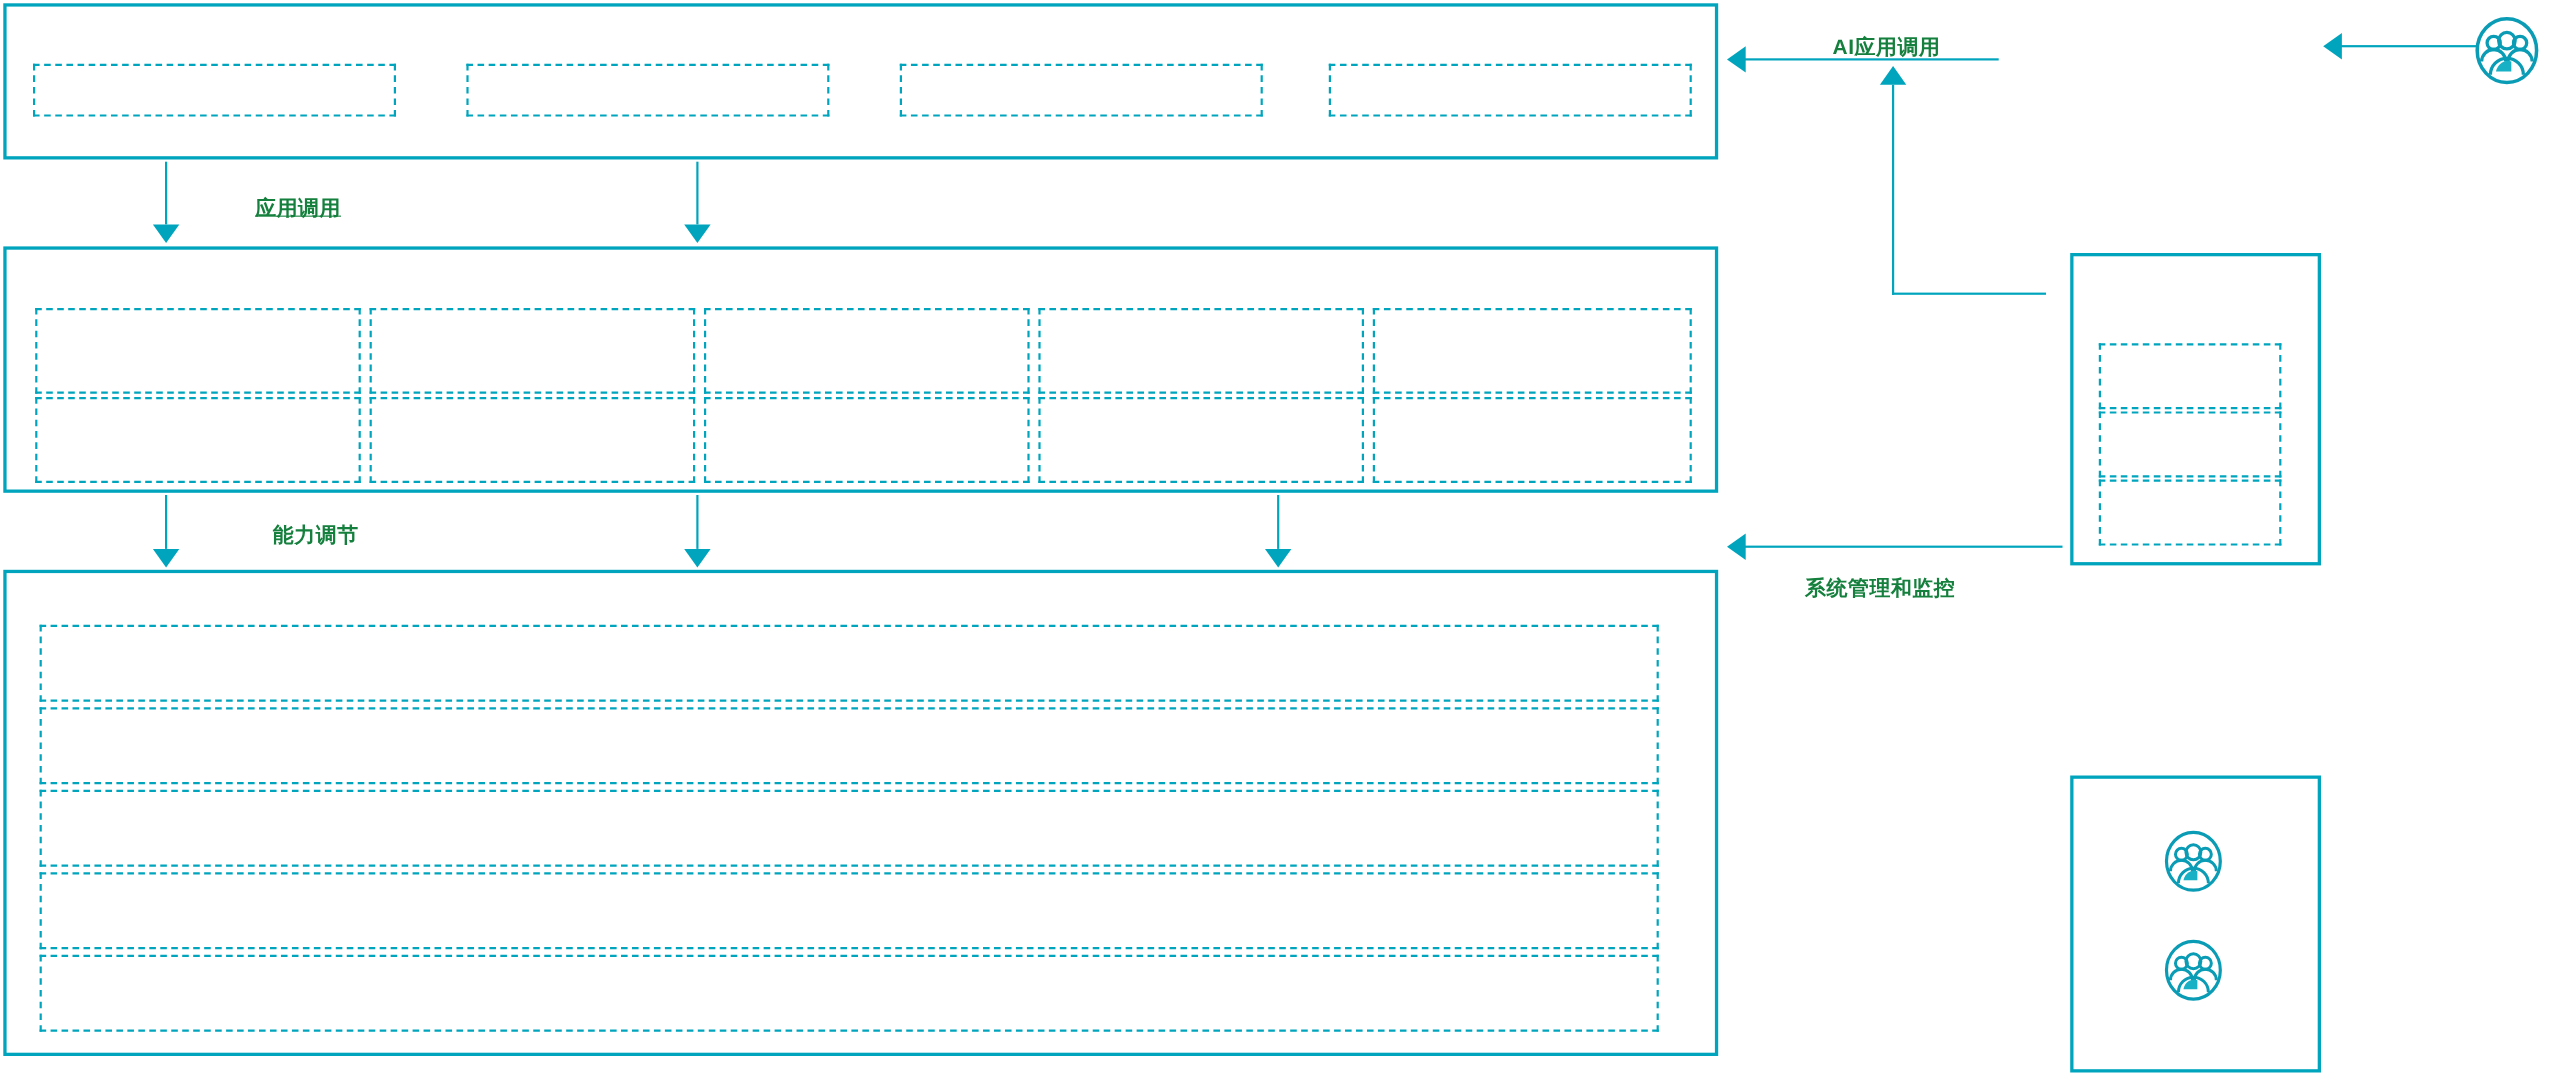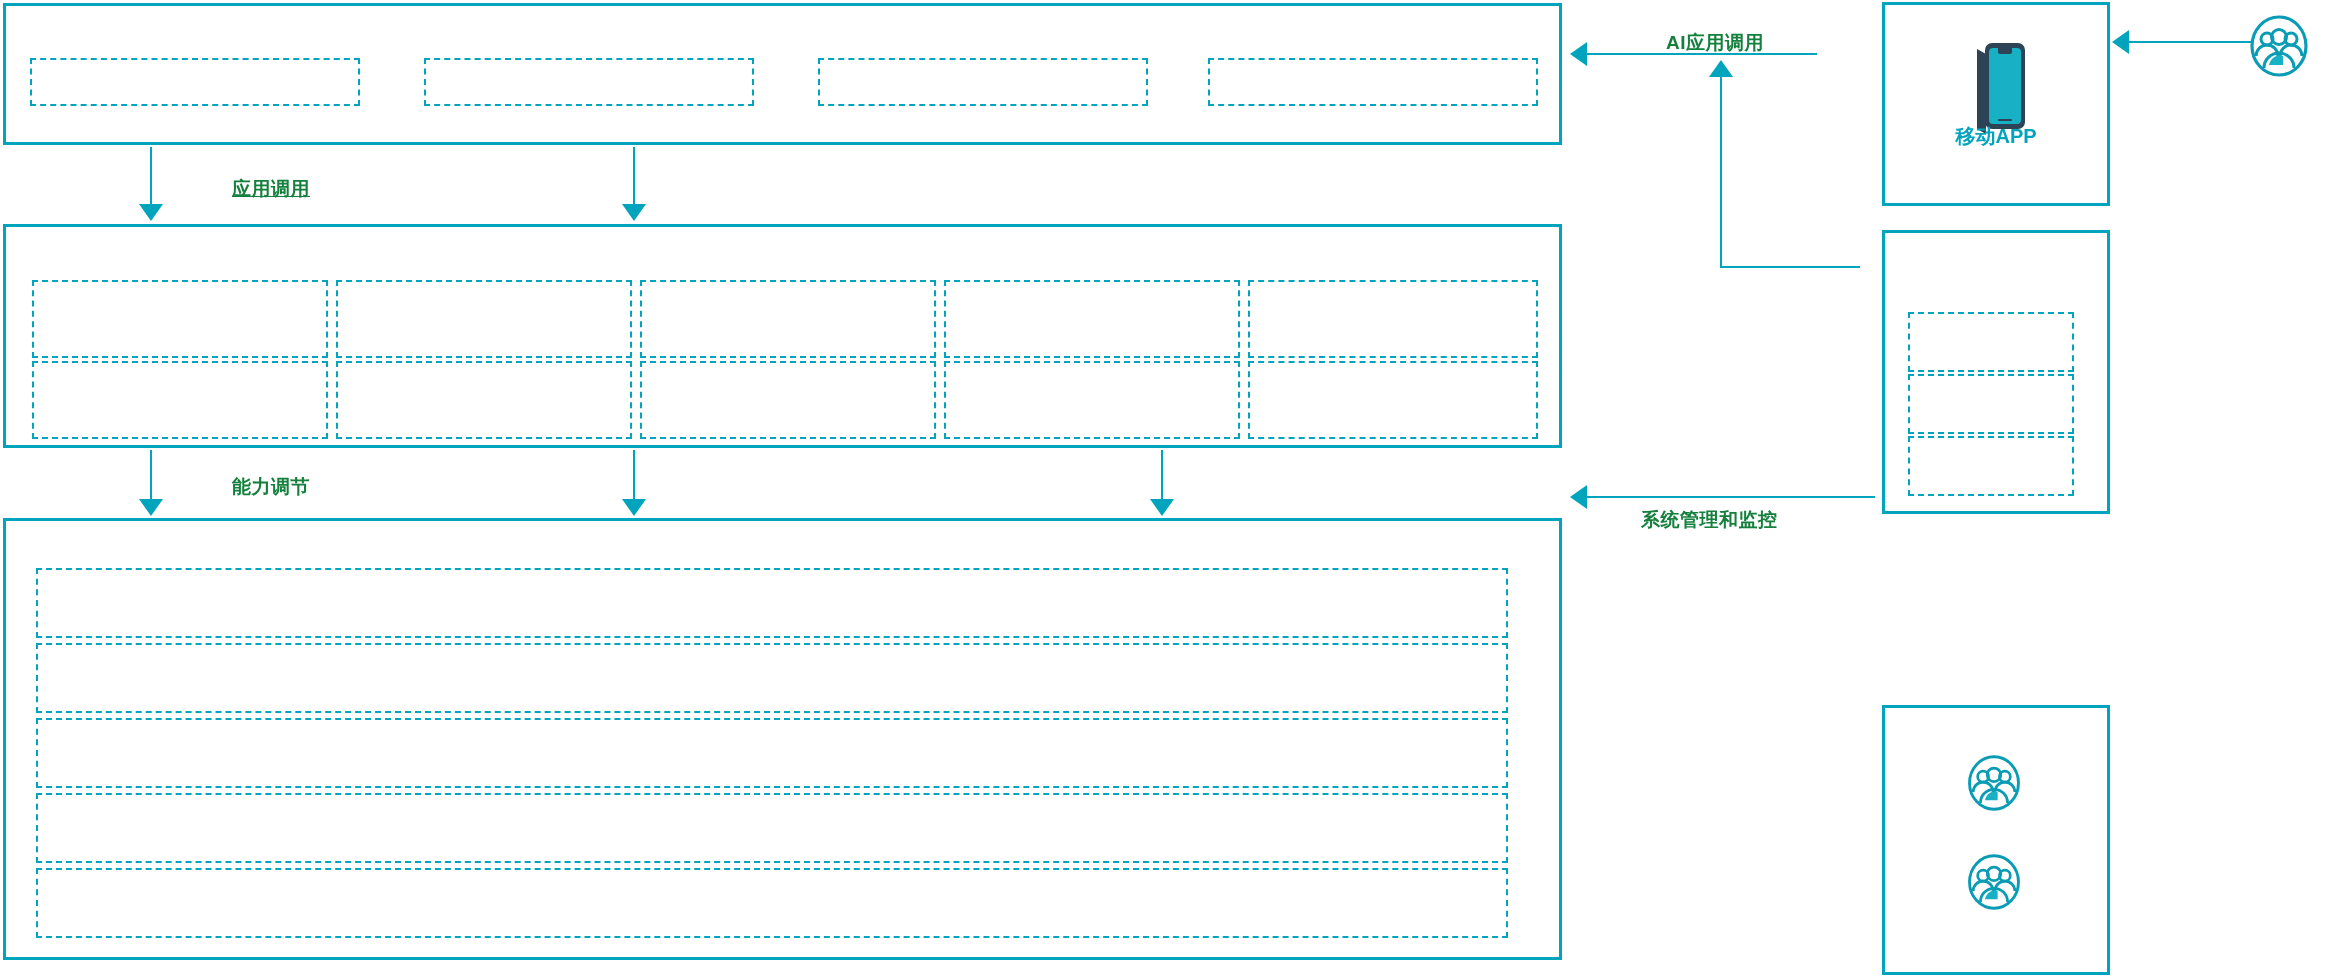--- a/index.html
+++ b/index.html
@@ -122,21 +122,21 @@
     <div class="head" style="top:49px;"></div>
   </div>
   <div class="arrow-down" style="left:622px;top:450px;height:66px;">
     <div class="shaft" style="height:49px;"></div>
     <div class="head" style="top:49px;"></div>
   </div>
   <div class="arrow-down" style="left:1150px;top:450px;height:66px;">
     <div class="shaft" style="height:49px;"></div>
     <div class="head" style="top:49px;"></div>
   </div>
-  <div class="flow-label" style="left:232px;top:474px;">能力调节</div>
+  <div class="flow-label" style="left:248px;top:474px;">能力调节</div>
 
   <div class="panel" style="left:3px;top:518px;width:1559px;height:442px;"></div>
   <div class="dbox" style="left:36px;top:568px;width:1472px;height:70px;"></div>
   <div class="dbox" style="left:36px;top:643px;width:1472px;height:70px;"></div>
   <div class="dbox" style="left:36px;top:718px;width:1472px;height:70px;"></div>
   <div class="dbox" style="left:36px;top:793px;width:1472px;height:70px;"></div>
   <div class="dbox" style="left:36px;top:868px;width:1472px;height:70px;"></div>
 
   <div class="arrow-left" style="left:1570px;top:42px;width:247px;">
     <div class="shaft" style="width:232px;"></div>
@@ -146,39 +146,22 @@
   <div class="arrow-up" style="left:1709px;top:60px;height:208px;">
     <div class="shaft" style="height:191px;"></div>
     <div class="head"></div>
   </div>
   <div class="elbow" style="left:1720px;top:266px;width:140px;height:2px;"></div>
 
   <div class="arrow-left" style="left:1570px;top:485px;width:305px;">
     <div class="shaft" style="width:290px;"></div>
     <div class="head"></div>
   </div>
-  <div class="flow-label" style="left:1641px;top:507px;">系统管理和监控</div>
-
-  <div class="panel" style="left:1882px;top:2px;width:228px;height:204px;">
-    <span class="icon" style="left:78px;top:28px;">
-      <svg width="72" height="104" viewBox="0 0 72 104">
-
-        <path d="M14 16 L14 96 L23 101 L23 21 Z" fill="#2d4356"></path>
-
-        <rect x="22" y="10" width="40" height="86" rx="7" ry="7" fill="#2d4356"></rect>
-
-        <rect x="26" y="15" width="32" height="76" rx="4" ry="4" fill="#17b0c4"></rect>
-
-        <path d="M35 15 h14 v4 a2 2 0 0 1 -2 2 h-10 a2 2 0 0 1 -2 -2 z" fill="#2d4356"></path>
-
-        <rect x="35" y="86" width="14" height="2" rx="1" fill="#2d4356"></rect>
-      </svg>
-    </span>
-    <div class="box-caption" style="top:118px;">移动APP</div>
-  </div>
+  <div class="flow-label" style="left:1641px;top:522px;">系统管理和监控</div>
+
 
   <div class="panel" style="left:1882px;top:230px;width:228px;height:284px;"></div>
   <div class="dbox" style="left:1908px;top:312px;width:166px;height:60px;"></div>
   <div class="dbox" style="left:1908px;top:374px;width:166px;height:60px;"></div>
   <div class="dbox" style="left:1908px;top:436px;width:166px;height:60px;"></div>
 
   <div class="panel" style="left:1882px;top:705px;width:228px;height:270px;">
     <span class="icon" style="left:80px;top:46px;">
       <svg width="58" height="58" viewBox="0 0 64 64">
         <g fill="none" stroke="#0b9cb5" stroke-width="3.2">

